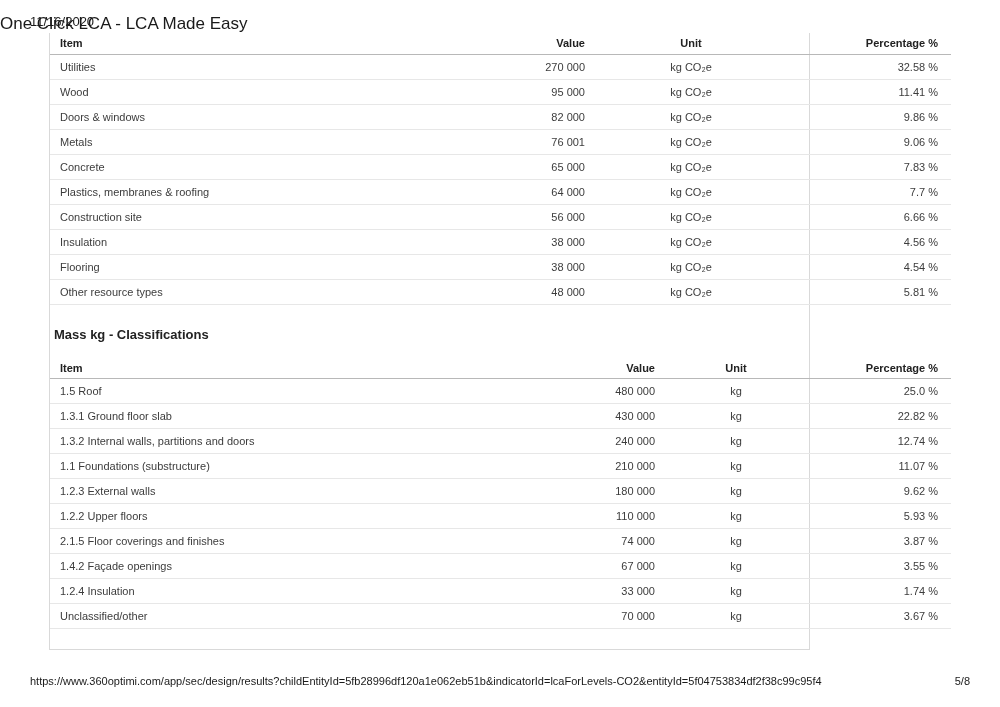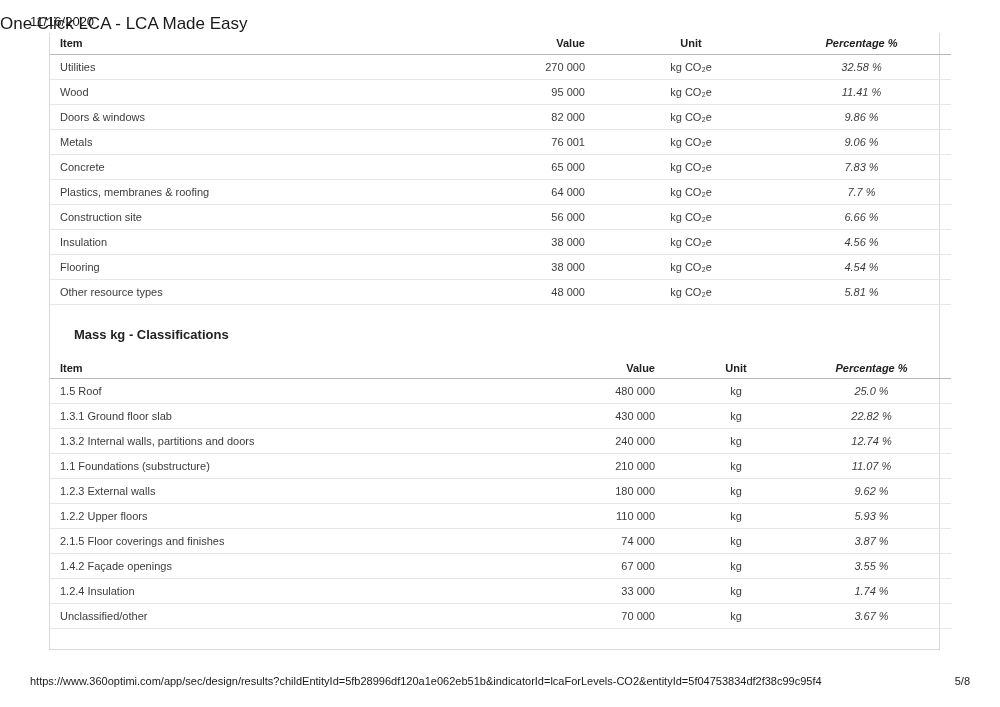--- a/index.html
+++ b/index.html
@@ -14,21 +14,21 @@
   .print-header-date {
     position: absolute; left: 30px; top: 14px;
     font-size: 13px; color: #1a1a1a;
   }
   .print-header-title {
     position: absolute; left: 0; right: 0; top: 14px;
     text-align: left; font-size: 17px; color: #1a1a1a;
   }
   .content-box {
     position: absolute; left: 49px; top: 33px;
-    width: 891px; height: 617px;
+    width: 761px; height: 617px;
     border-left: 1px solid #d9d9d9;
     border-right: 1px solid #d9d9d9;
     border-bottom: 1px solid #d9d9d9;
     background: #ffffff;
   }
   table {
     border-collapse: collapse;
     table-layout: fixed;
     width: 901px;
     font-size: 11px;
@@ -43,36 +43,36 @@
   thead th {
     height: 21px;
     font-weight: bold;
     color: #222222;
     border-bottom: 1px solid #b8b8b8;
   }
   tbody td { border-bottom: 1px solid #e7e7e7; color: #3c3c3c; }
   .td-item, th.td-item { text-align: left; padding-left: 10px; }
   .td-value, th.td-value { text-align: right; }
   .td-unit, th.td-unit { text-align: center; padding-left: 12px; }
-  .td-pct, th.td-pct { text-align: center; padding-right: 13px; font-style: italic; }
+  .td-pct, th.td-pct { text-align: right; padding-right: 13px; }
   
   .t1 .td-item  { width: 400px; }
   .t1 .td-value { width: 135px; }
   .t1 .td-unit  { width: 200px; }
   .t1 .td-pct   { width: 166px; }
   
   .t2 .td-item  { width: 400px; }
   .t2 .td-value { width: 205px; }
   .t2 .td-unit  { width: 150px; }
   .t2 .td-pct   { width: 146px; }
   .section-heading {
     font-size: 13px;
     font-weight: bold;
     color: #222222;
-    margin: 22px 0 16px 24px;
+    margin: 22px 0 16px 4px;
   }
   .print-footer-url {
     position: absolute; left: 30px; top: 675px;
     font-size: 11px; color: #1a1a1a;
   }
   .print-footer-page {
     position: absolute; right: 30px; top: 675px;
     font-size: 11px; color: #1a1a1a; text-align: right; padding-left: 35px;
   }
 </style>

